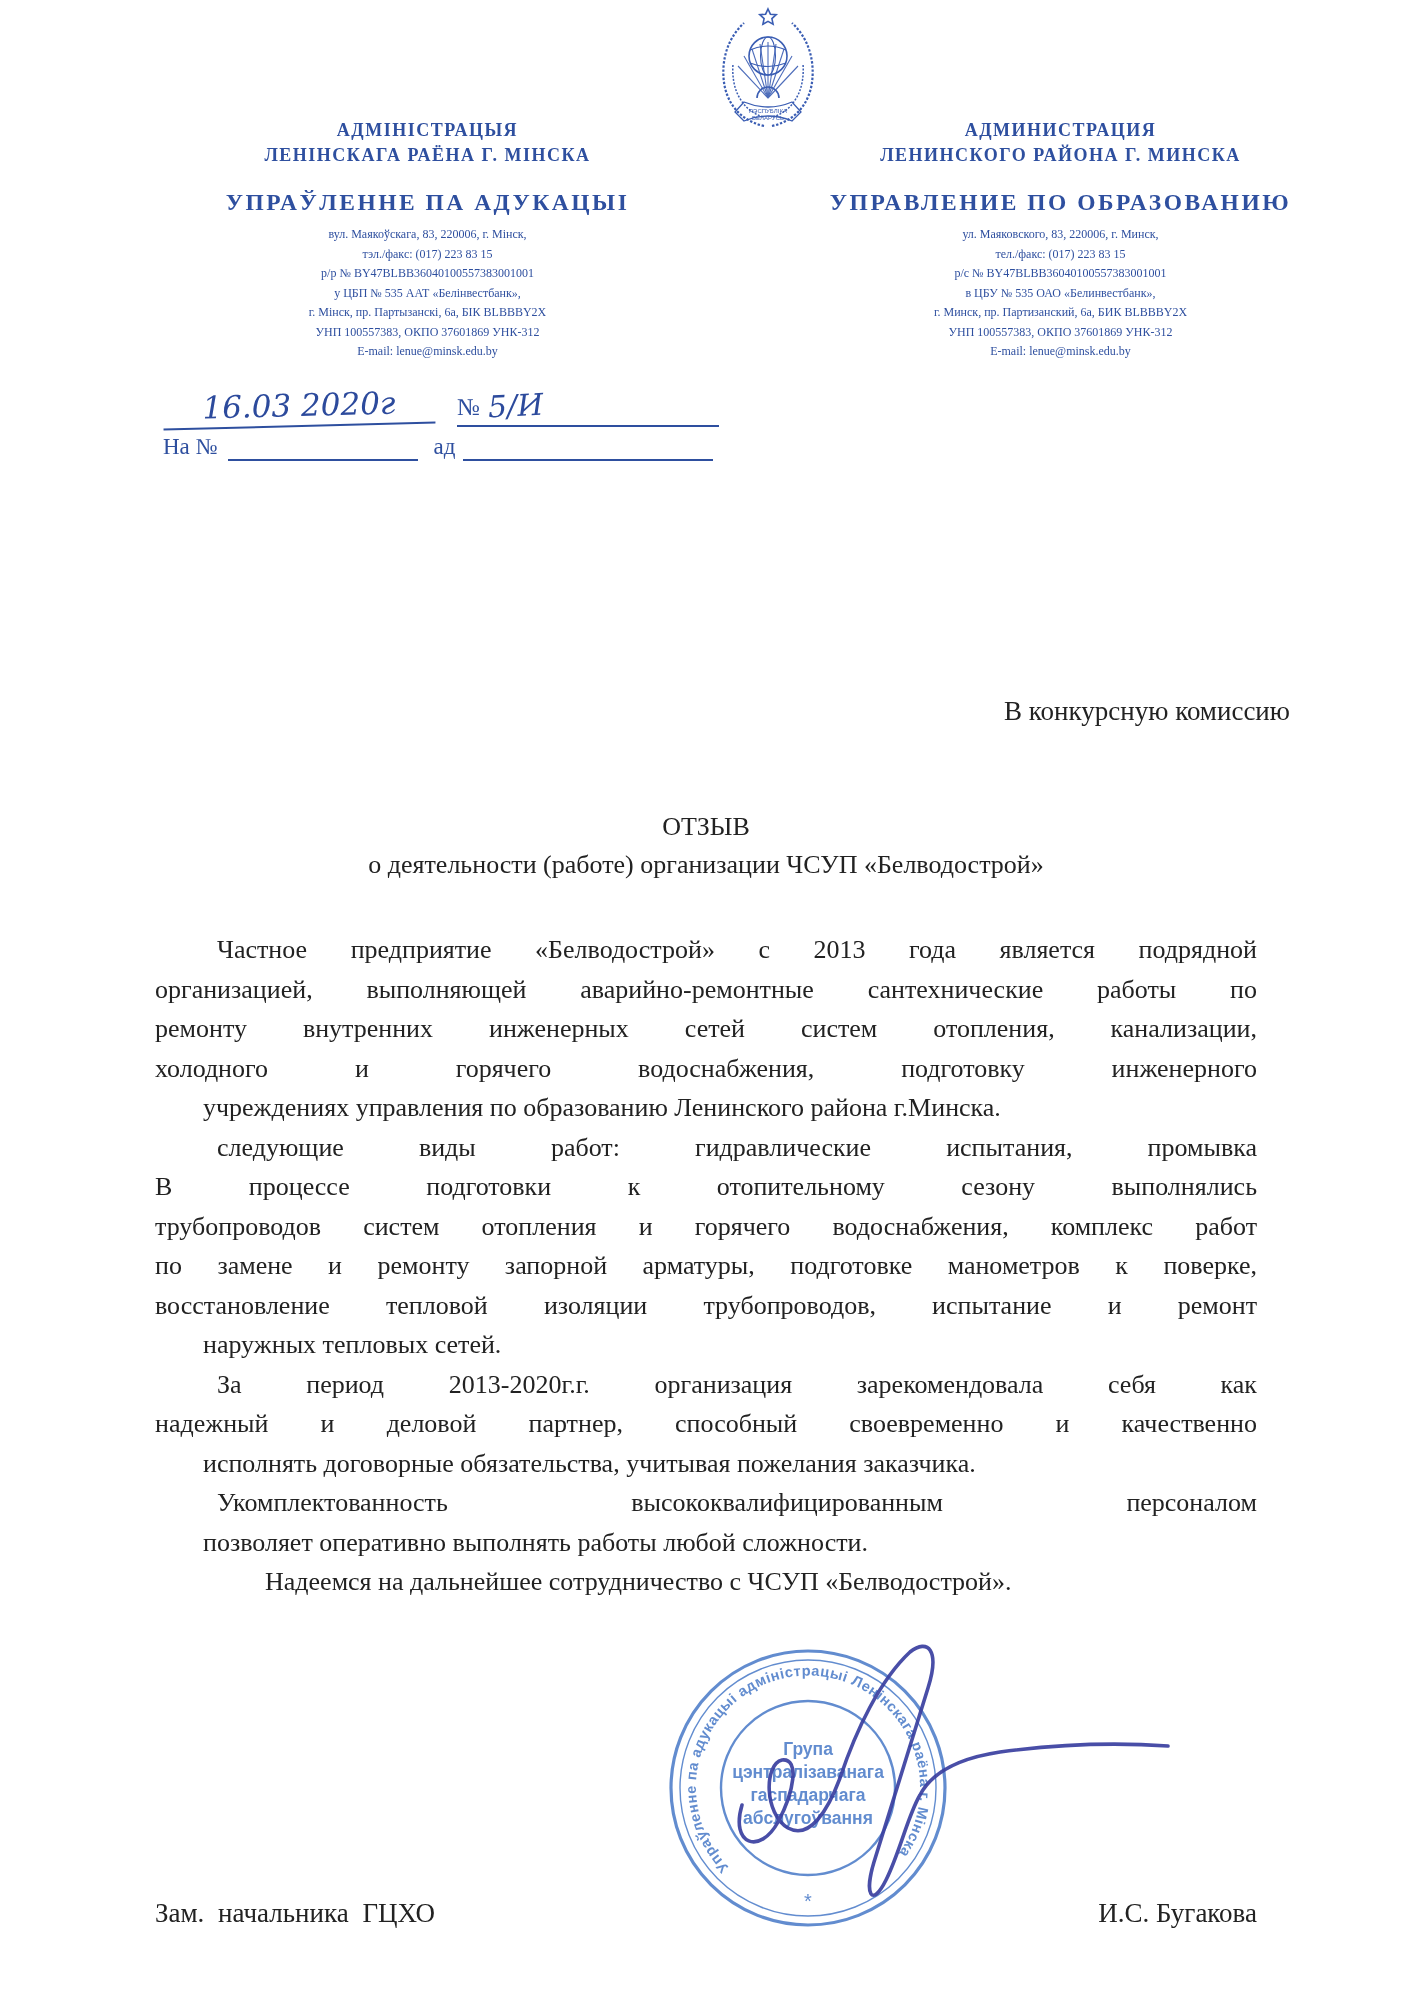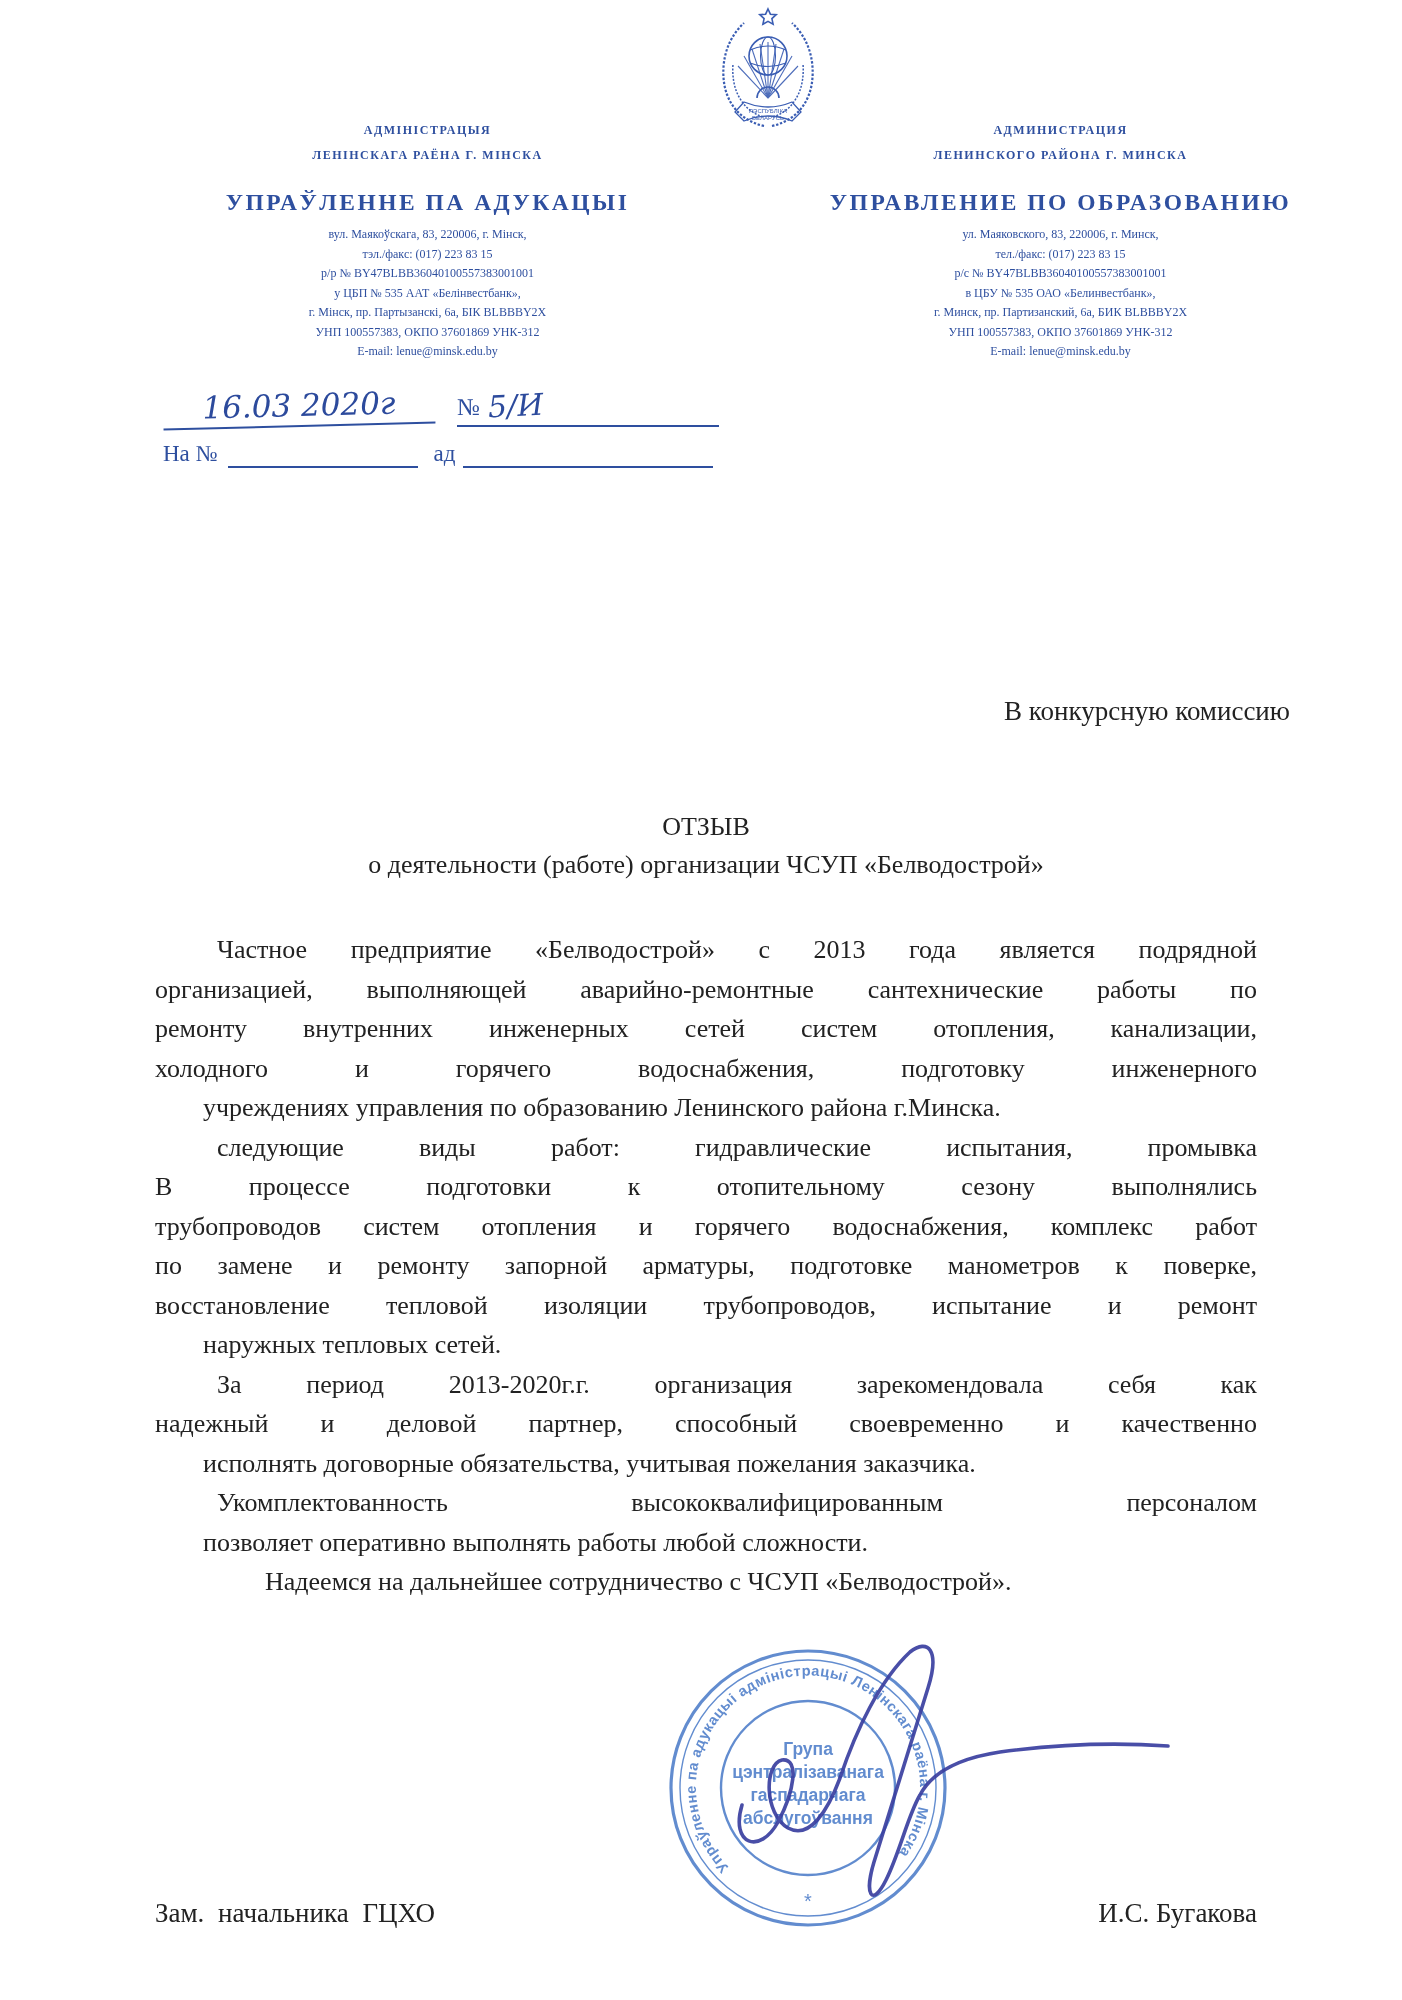--- a/index.html
+++ b/index.html
@@ -9,21 +9,21 @@
     margin:0 auto;
     background:#ffffff;
     overflow:hidden;
     font-family:"Liberation Serif",serif;
     color:#222;
   }
   
   .hdr{position:absolute;text-align:center;color:#2e4f9f;}
   .hdr-left{left:145px;top:118px;width:565px;}
   .hdr-right{left:778px;top:118px;width:565px;}
-  .org{font-size:12px;font-weight:bold;letter-spacing:1.5px;line-height:25px;}
+  .org{font-size:18px;font-weight:bold;letter-spacing:1.5px;line-height:25px;}
   .dept{font-size:23.5px;font-weight:bold;letter-spacing:2.5px;margin-top:21px;}
   .addr{margin-top:9px;font-size:12px;line-height:19.5px;}
   .addr div{white-space:nowrap;}
   .emblem{position:absolute;left:718px;top:6px;}
   
   .ref{position:absolute;left:163px;top:388px;color:#2e4f9f;}
   .ref-row1{display:flex;align-items:flex-end;}
   .hw{
     font-family:"DejaVu Serif",serif;
     font-style:italic;
@@ -37,21 +37,21 @@
     padding-bottom:3px;
   }
   .numwrap{
     display:flex;align-items:flex-end;
     width:262px;margin-left:22px;
     border-bottom:2px solid #2e4f9f;
     padding-bottom:3px;
   }
   .no-sym{font-size:24px;line-height:30px;}
   .hw-num{font-size:30px;line-height:32px;margin-left:8px;transform:rotate(-3deg);}
-  .ref-row2{display:flex;align-items:flex-end;margin-top:13px;font-size:23px;line-height:28px;}
+  .ref-row2{display:flex;align-items:flex-end;margin-top:6px;font-size:23px;line-height:28px;}
   .uline{display:inline-block;border-bottom:2px solid #2e4f9f;height:26px;}
   .u1{width:190px;margin-left:10px;}
   .u2{width:250px;margin-left:8px;}
   .lbl-ad{margin-left:16px;}
   
   .recipient{position:absolute;right:112px;top:696px;font-size:27px;color:#222;}
   .title{position:absolute;left:155px;top:812px;width:1102px;text-align:center;font-size:26px;line-height:30px;}
   .title .t2{margin-top:8px;}
   
   .body{position:absolute;left:155px;top:930px;width:1102px;font-size:26px;line-height:39.5px;}

